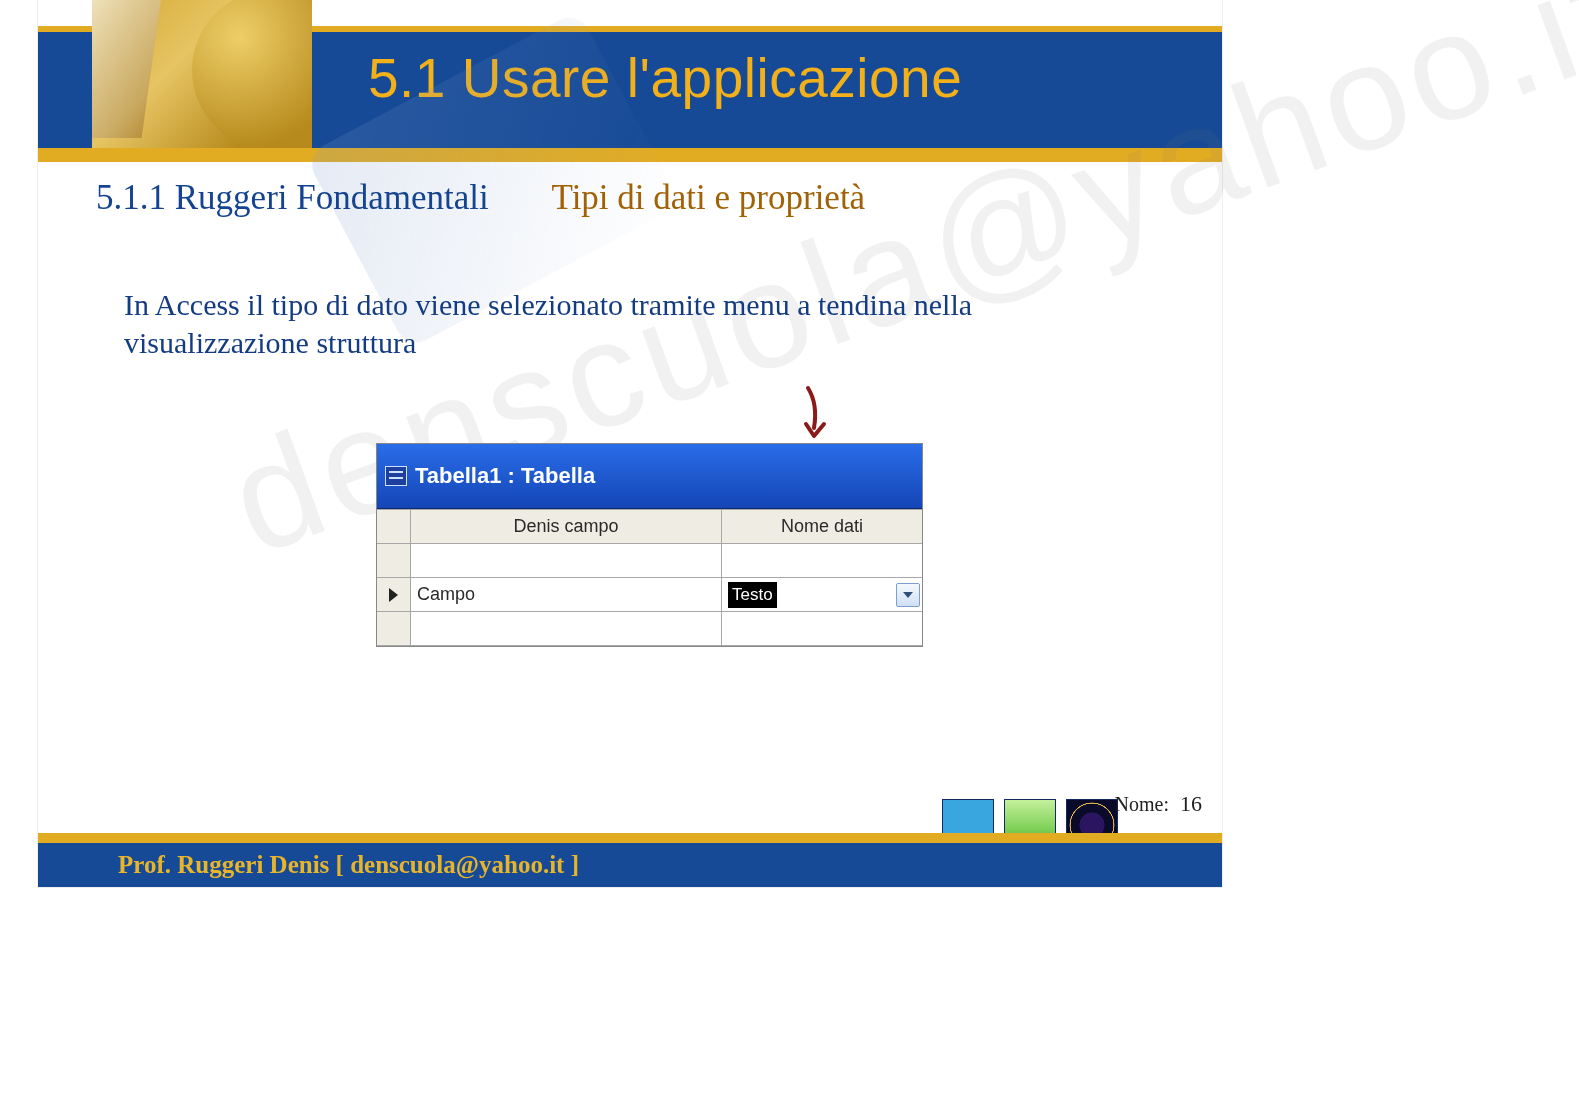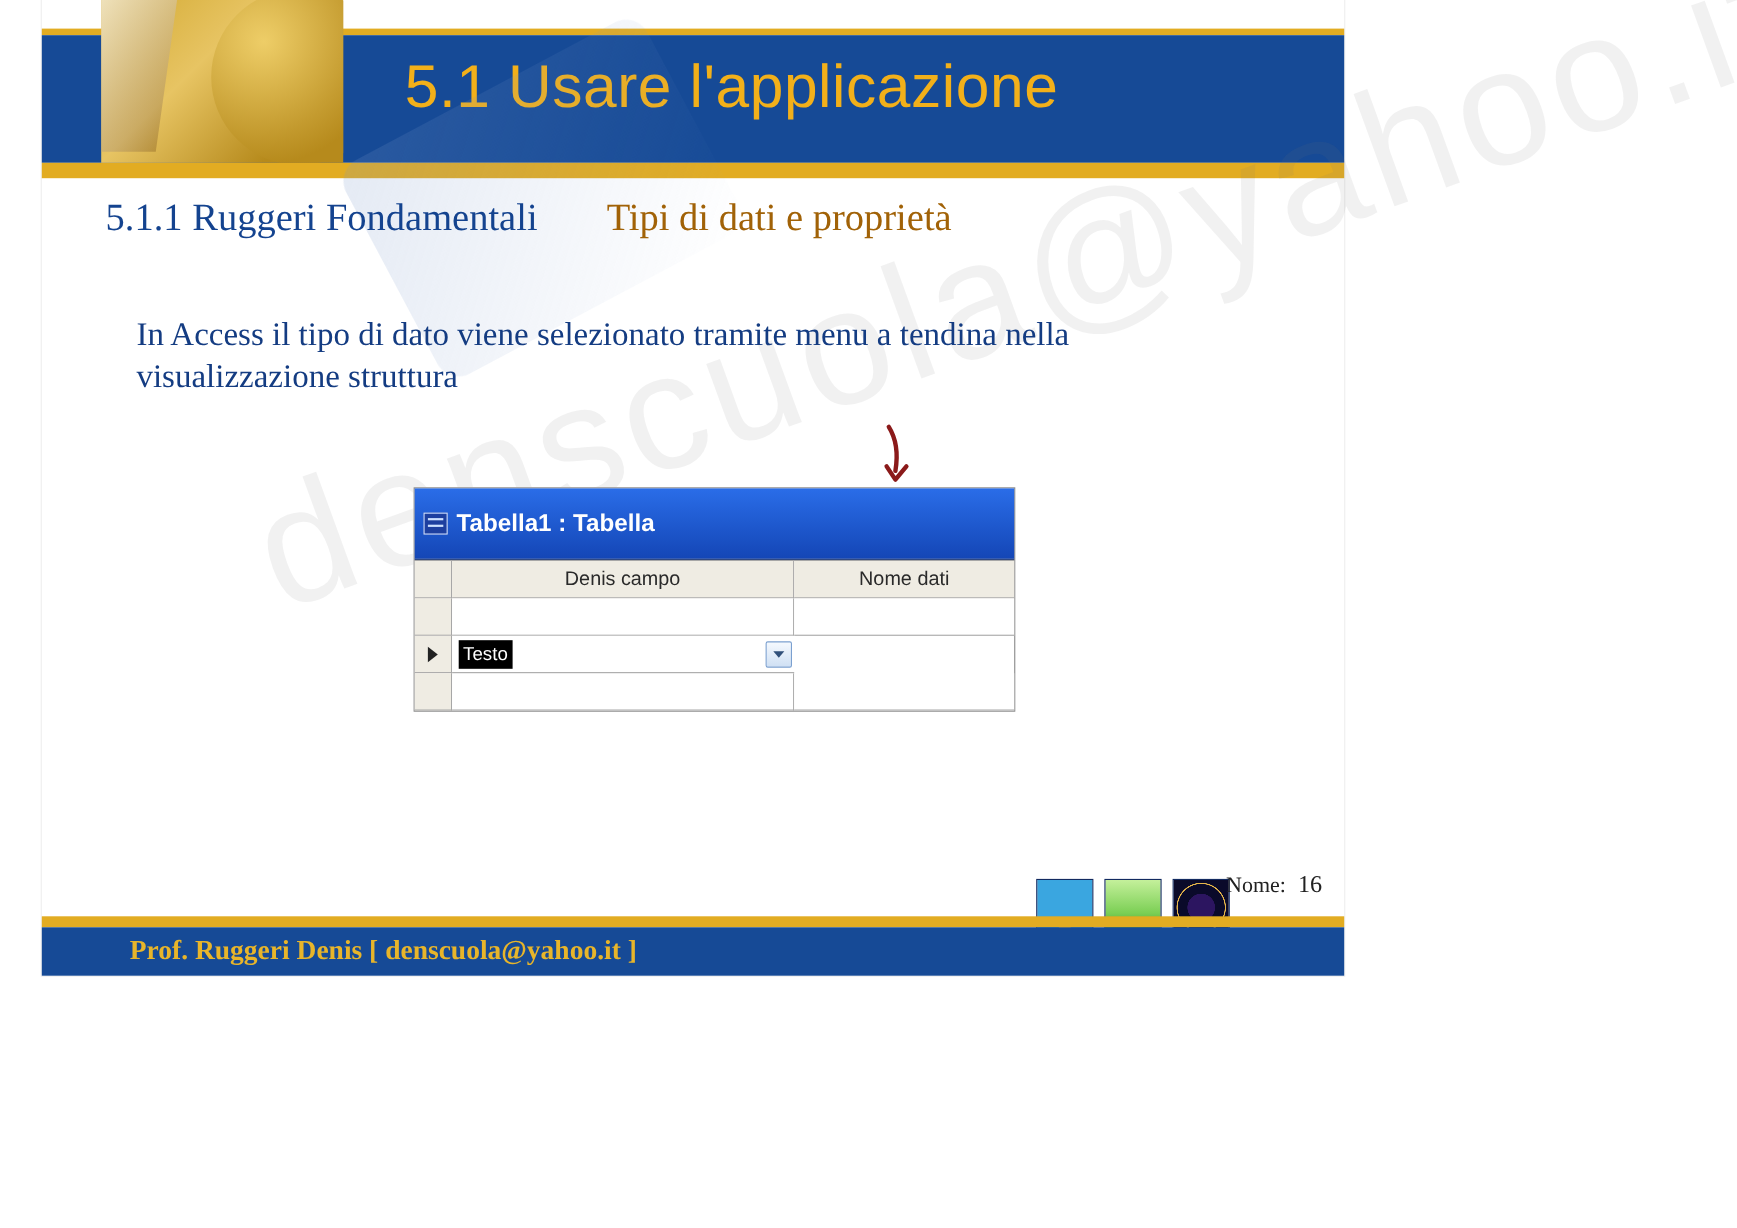--- a/index.html
+++ b/index.html
@@ -343,20 +343,21 @@
       <div class="access-row">
         <div class="rowhead"></div>
         <div></div>
         <div></div>
       </div>
 
       <div class="access-row">
         <div class="rowhead">
           <span class="rowhead-arrow"></span>
         </div>
+        <div>Campo</div>
         <div class="tipo-cell">
           <span class="selected-type">Testo</span>
           <span class="dd-btn"></span>
         </div>
       </div>
 
       <div class="access-row">
         <div class="rowhead"></div>
         <div></div>
         <div></div>

